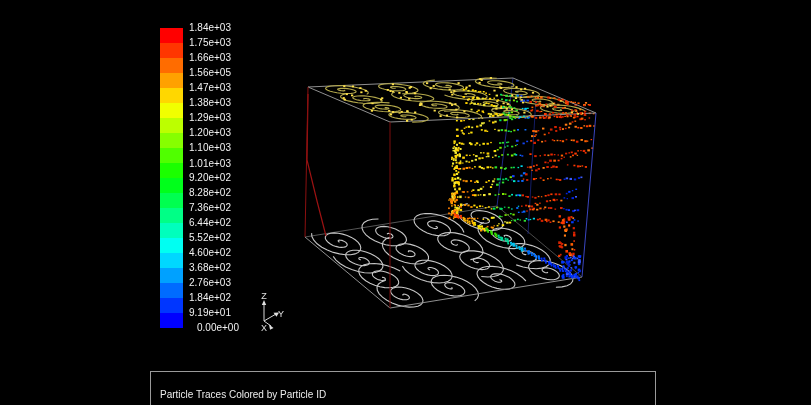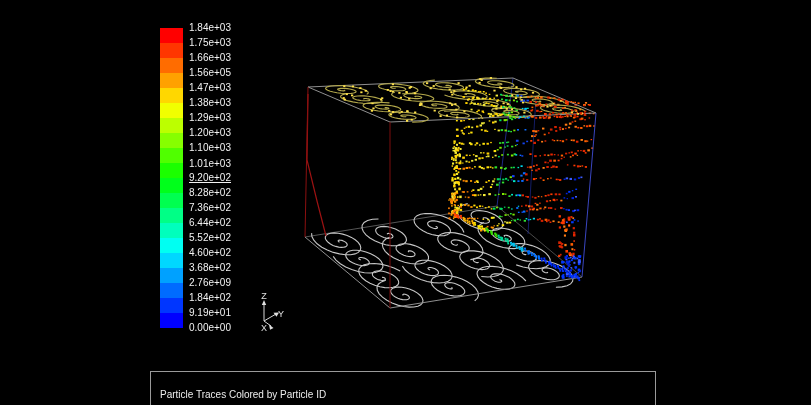--- a/index.html
+++ b/index.html
@@ -1208,29 +1208,29 @@
       <div class="cb-label" style="top: 23px; color: rgb(242, 242, 242);">1.84e+03</div>
       <div class="cb-label" style="top: 38px; color: rgb(242, 242, 242);">1.75e+03</div>
       <div class="cb-label" style="top: 53px; color: rgb(242, 242, 242);">1.66e+03</div>
       <div class="cb-label" style="top: 68px; color: rgb(242, 242, 242);">1.56e+05</div>
       <div class="cb-label" style="top: 83px; color: rgb(242, 242, 242);">1.47e+03</div>
       <div class="cb-label" style="top: 98px; color: rgb(242, 242, 242);">1.38e+03</div>
       <div class="cb-label" style="top: 113px; color: rgb(242, 242, 242);">1.29e+03</div>
       <div class="cb-label" style="top: 128px; color: rgb(242, 242, 242);">1.20e+03</div>
       <div class="cb-label" style="top: 143px; color: rgb(242, 242, 242);">1.10e+03</div>
       <div class="cb-label" style="top: 159px; color: rgb(242, 242, 242);">1.01e+03</div>
-      <div class="cb-label" style="top: 173px; color: rgb(242, 242, 242); text-decoration: underline;">9.20e+02</div>
+      <div class="cb-label" style="top: 173px; color: rgb(242, 242, 242);">9.20e+02</div>
       <div class="cb-label" style="top: 188px; color: rgb(242, 242, 242);">8.28e+02</div>
       <div class="cb-label" style="top: 203px; color: rgb(242, 242, 242);">7.36e+02</div>
       <div class="cb-label" style="top: 218px; color: rgb(242, 242, 242);">6.44e+02</div>
       <div class="cb-label" style="top: 233px; color: rgb(242, 242, 242);">5.52e+02</div>
       <div class="cb-label" style="top: 248px; color: rgb(242, 242, 242);">4.60e+02</div>
       <div class="cb-label" style="top: 263px; color: rgb(242, 242, 242);">3.68e+02</div>
-      <div class="cb-label" style="top: 278px; color: rgb(242, 242, 242);">2.76e+09</div>
+      <div class="cb-label" style="top: 278px; color: rgb(242, 242, 242);">2.76e+03</div>
       <div class="cb-label" style="top: 293px; color: rgb(242, 242, 242);">1.84e+02</div>
       <div class="cb-label" style="top: 308px; color: rgb(242, 242, 242);">9.19e+01</div>
-      <div class="cb-label" style="top: 323px; color: rgb(242, 242, 242);">0.00e+00</div>
+      <div class="cb-label" style="top: 323px; color: rgb(242, 242, 242); margin-left: 8px;">0.00e+00</div>
     </div>
 
   <div class="caption">
     <div class="cap-title">Particle Traces Colored by Particle ID</div>
   </div>
 </div>
 
 </body></html>

